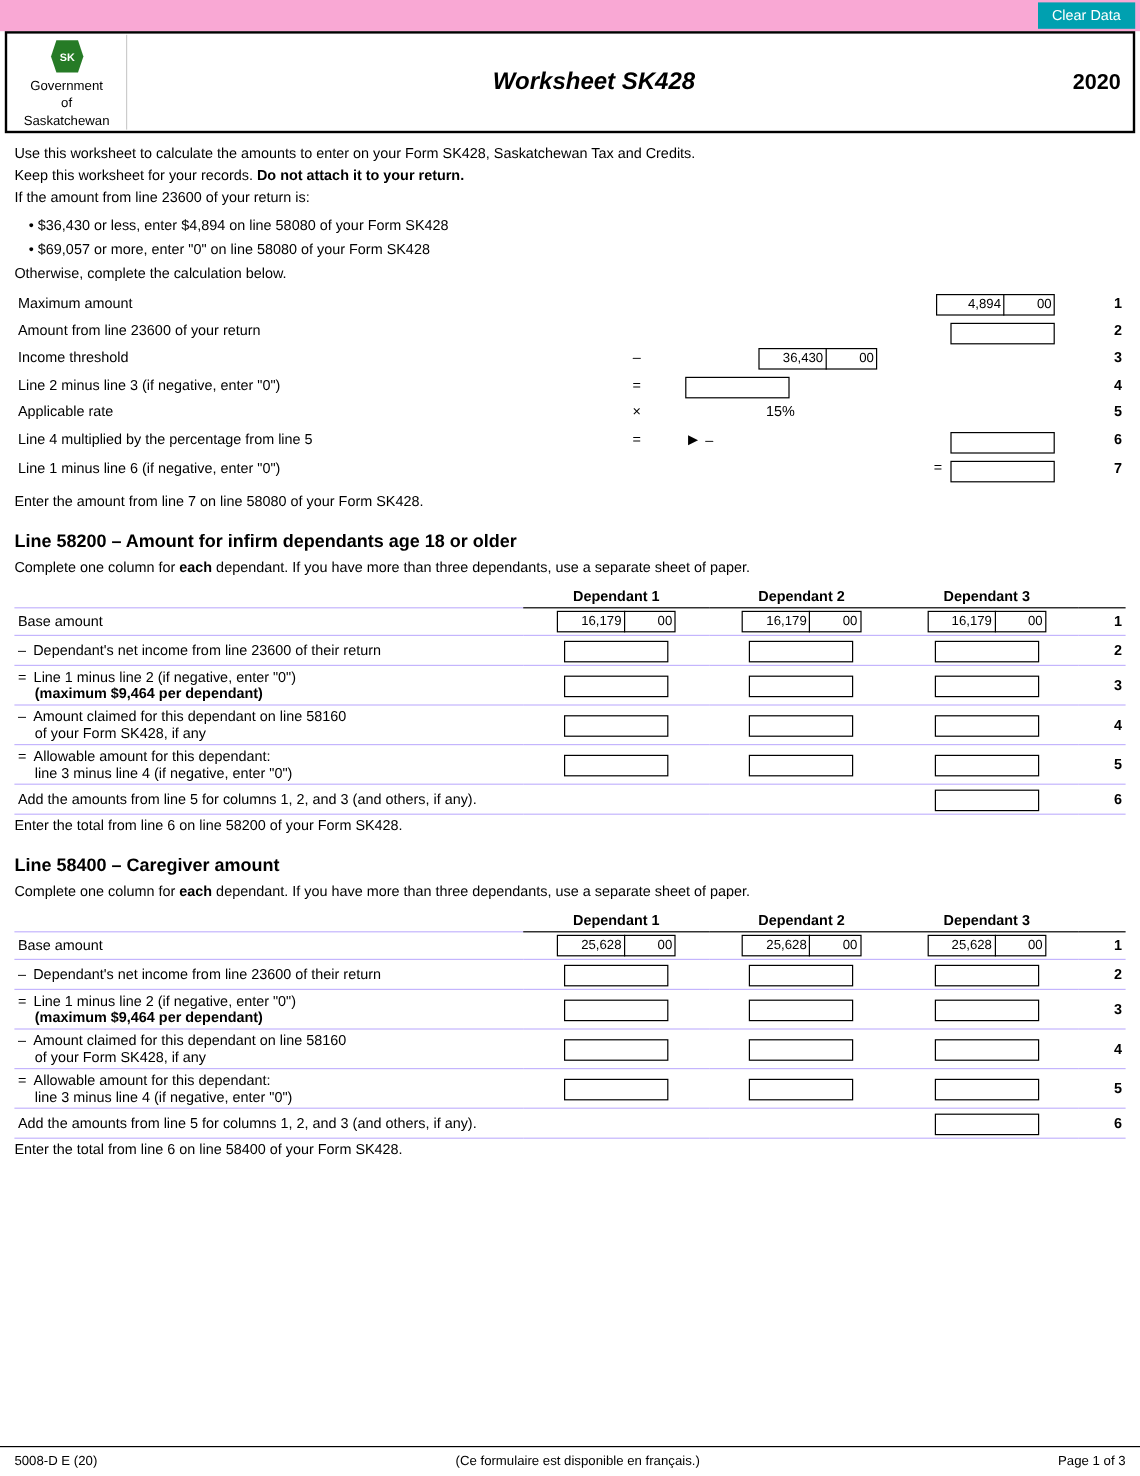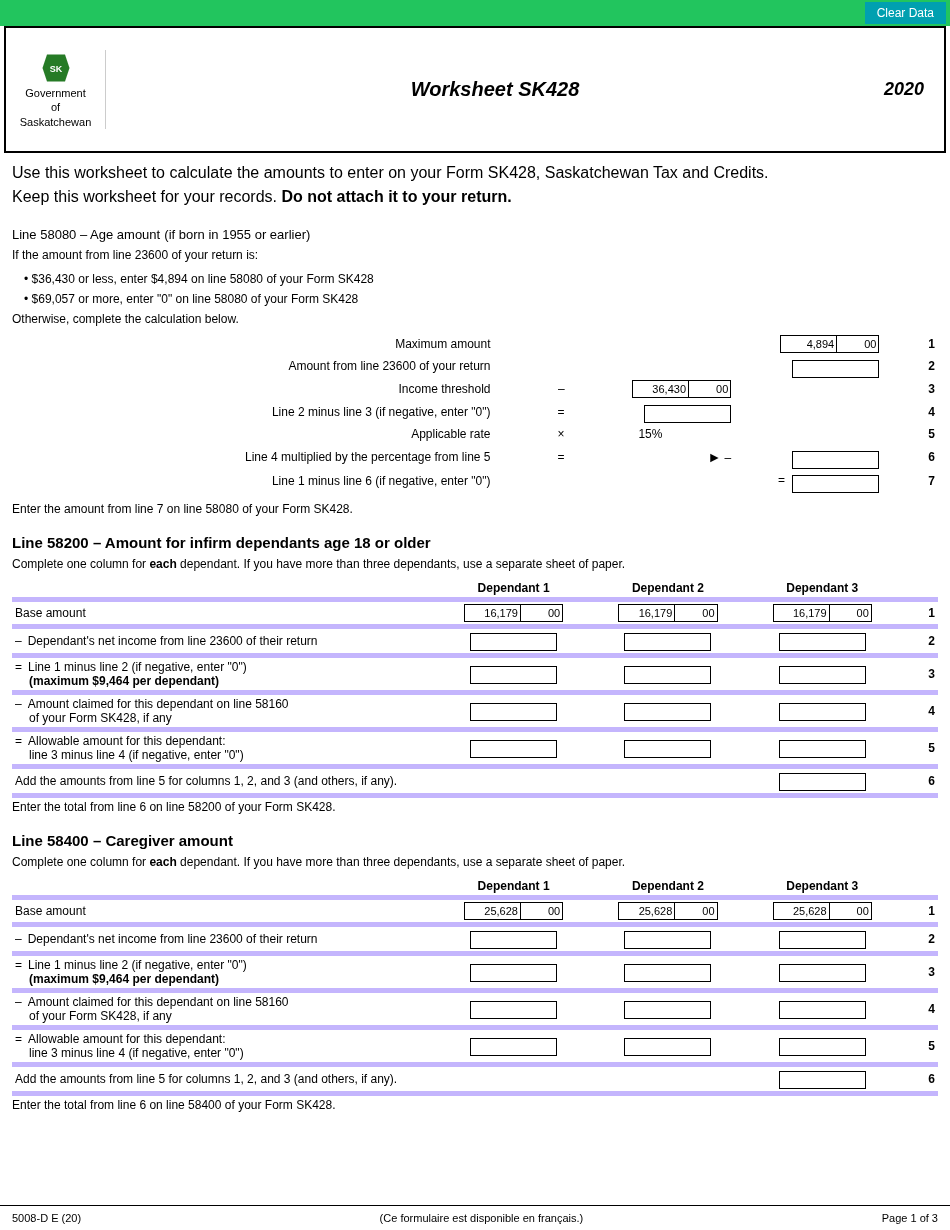--- a/index.html
+++ b/index.html
@@ -7,36 +7,36 @@
       font-family: Arial, sans-serif;
       font-size: 12px;
       background: #fff;
       color: #000;
       width: 950px;
       min-height: 1230px;
     }
     .top-bar {
       display: flex;
       justify-content: flex-end;
-      background: #22c55e;
+      background: #f9a8d4;
       padding: 2px 4px;
     }
     .clear-data-btn {
       background: #00a0b0;
       color: #fff;
       border: none;
       padding: 4px 12px;
       font-size: 12px;
       cursor: pointer;
     }
     .header {
       display: flex;
       align-items: center;
       border: 2px solid #000;
-      padding: 22px 10px;
+      padding: 1px 10px;
       margin: 0 4px;
     }
     .logo-area {
       display: flex;
       flex-direction: column;
       align-items: center;
       min-width: 90px;
       border-right: 1px solid #ccc;
       padding-right: 10px;
       margin-right: 10px;
@@ -54,28 +54,27 @@
       flex: 1;
       text-align: center;
       font-size: 20px;
       font-weight: bold;
       font-style: italic;
     }
     .header-year {
       font-size: 18px;
       font-weight: bold;
       min-width: 60px;
-      text-align: center;
-      font-style: italic;
+      text-align: right;
     }
     .content {
       padding: 8px 12px;
     }
     .intro-text {
-      font-size: 16px;
+      font-size: 12px;
       line-height: 1.5;
     }
     .section-title {
       font-size: 15px;
       font-weight: bold;
       margin-top: 16px;
       margin-bottom: 4px;
     }
     .section-title span {
       font-weight: normal;
@@ -96,21 +95,20 @@
     .age-table {
       width: 100%;
       border-collapse: collapse;
       margin-top: 6px;
       margin-bottom: 6px;
     }
     .age-table td {
       padding: 1px 3px;
       font-size: 12px;
       vertical-align: middle;
-      text-align: right;
     }
     .line-num {
       font-weight: bold;
       text-align: right;
       padding-left: 4px;
       min-width: 18px;
     }
     .operator {
       text-align: center;
       font-size: 13px;
@@ -126,21 +124,21 @@
       font-weight: bold;
       padding: 2px 4px;
       border-bottom: 1px solid #000;
       font-size: 12px;
     }
     .dep-table td {
       padding: 2px 3px;
       vertical-align: middle;
     }
     .dep-table tr {
-      border-bottom: 5px solid #c4b5fd;
+      border-bottom: 1px solid #c4b5fd;
     }
     .footer {
       display: flex;
       justify-content: space-between;
       padding: 6px 12px;
       margin-top: auto;
       font-size: 11px;
       border-top: 1px solid #000;
       position: fixed;
       bottom: 0;
@@ -199,23 +197,20 @@
 <div class="content">
 
   <div class="intro-text">
     <div>Use this worksheet to calculate the amounts to enter on your Form SK428, Saskatchewan Tax and Credits.</div>
     <div>
       <span>Keep this worksheet for your records.</span> <strong>Do not attach it to your return.</strong>
     </div>
   </div>
 
   <div>
-    <div class="section-title">
-      <span>Line 58080 – Age amount</span> <span>(if born in 1955 or earlier)</span>
-    </div>
     <div class="section-desc">If the amount from line 23600 of your return is:</div>
     <div class="bullet"><span>• $36,430 or less, enter $4,894 on line 58080 of your Form SK428</span></div>
     <div class="bullet"><span>• $69,057 or more, enter "0" on line 58080 of your Form SK428</span></div>
     <div class="section-desc">Otherwise, complete the calculation below.</div>
 
     <table class="age-table">
 
       <tbody>
           <tr class="age-row">
         <td style="width:52%">Maximum amount</td>

